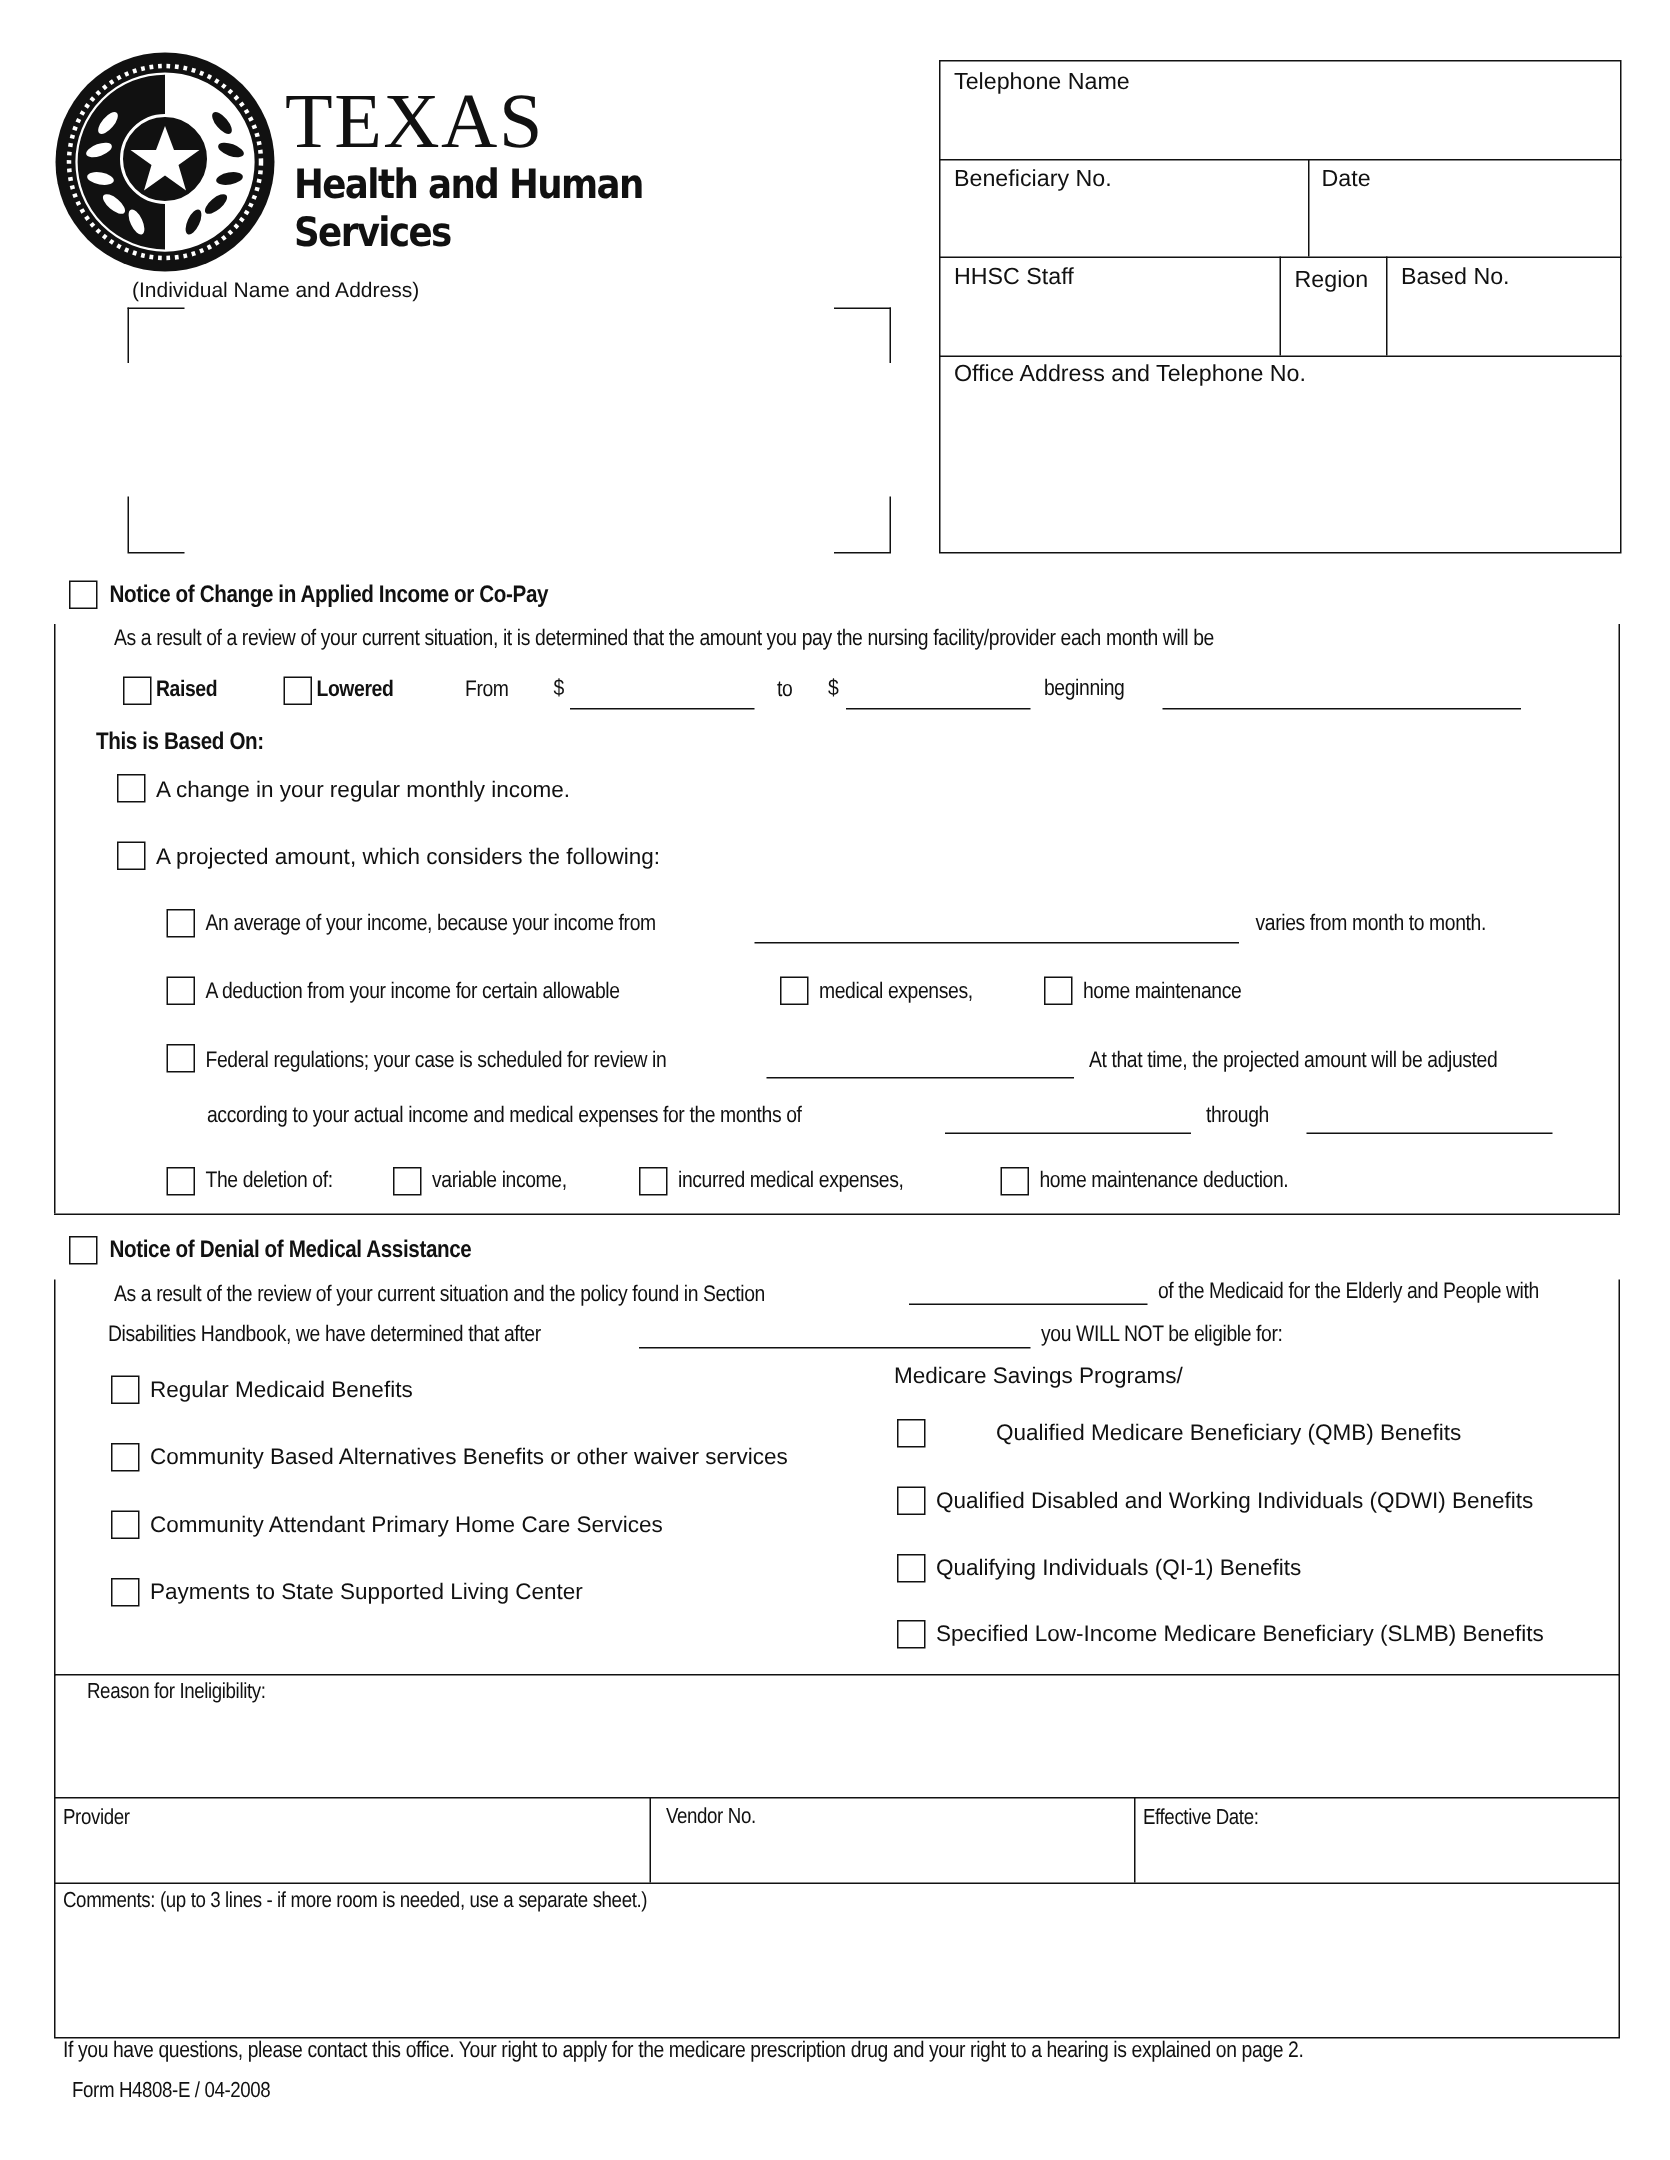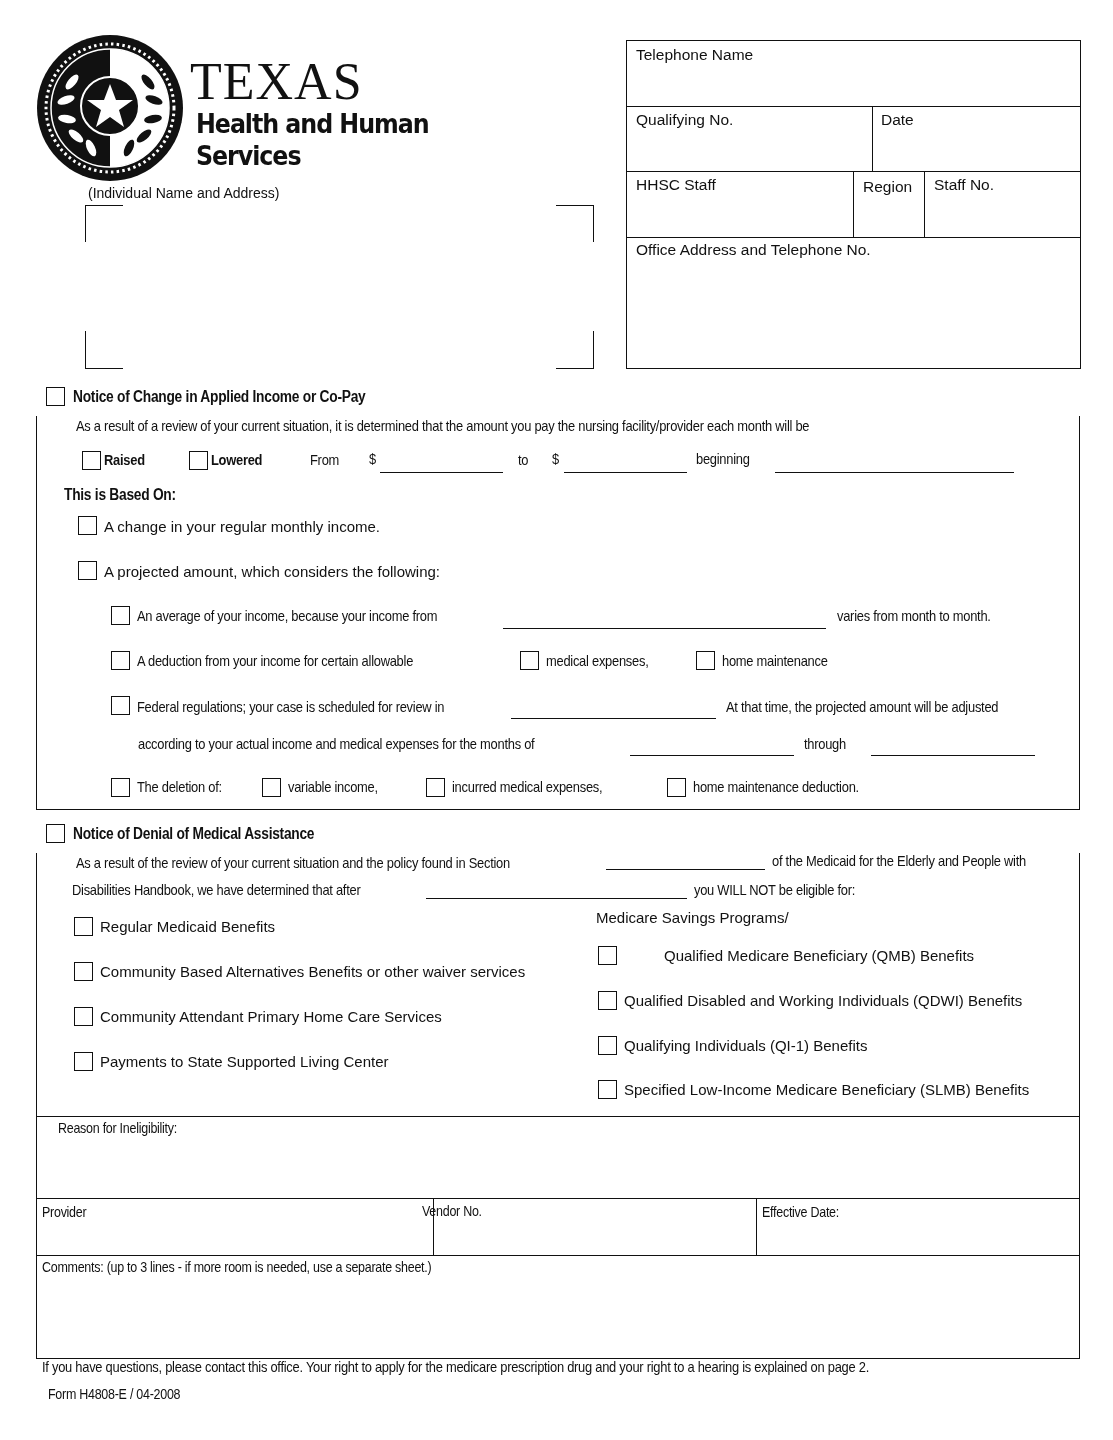--- a/index.html
+++ b/index.html
@@ -70,33 +70,33 @@
   <div class="hl" style="left:626px; top:171px; width:455px;"></div>
   <div class="hl" style="left:626px; top:237px; width:455px;"></div>
   <div class="vl" style="left:872px; top:106px; height:65px;"></div>
   <div class="vl" style="left:853px; top:171px; height:66px;"></div>
   <div class="vl" style="left:924px; top:171px; height:66px;"></div>
 
   <div class="abs" style="left:627px; top:41px; width:453px; height:65px;">
     <span class="t" style="left:9px; top:6px; font-size:15.5px;">Telephone Name</span>
   </div>
   <div class="abs" style="left:627px; top:107px; width:245px; height:64px;">
-    <span class="t" style="left:9px; top:5px; font-size:15.5px;">Qualifying No.</span>
+    <span class="t" style="left:9px; top:5px; font-size:15.5px;">Beneficiary No.</span>
   </div>
   <div class="abs" style="left:873px; top:107px; width:207px; height:64px;">
     <span class="t" style="left:8px; top:5px; font-size:15.5px;">Date</span>
   </div>
   <div class="abs" style="left:627px; top:172px; width:226px; height:65px;">
     <span class="t" style="left:9px; top:5px; font-size:15.5px;">HHSC Staff</span>
   </div>
   <div class="abs" style="left:854px; top:172px; width:70px; height:65px;">
     <span class="t" style="left:9px; top:7px; font-size:15.5px;text-align:center;">Region</span>
   </div>
   <div class="abs" style="left:925px; top:172px; width:155px; height:65px;">
-    <span class="t" style="left:9px; top:5px; font-size:15.5px;">Staff No.</span>
+    <span class="t" style="left:9px; top:5px; font-size:15.5px;">Based No.</span>
   </div>
   <div class="abs" style="left:627px; top:238px; width:453px; height:130px;">
     <span class="t" style="left:9px; top:4px; font-size:15.5px;">Office Address and Telephone No.</span>
   </div>
 </div>
 
 <div>
   <div class="cb" style="left:46px; top:387px;"></div>
   <div class="tc bold sq" style="left:73px; top:389px; font-size:16px;">Notice of Change in Applied Income or Co-Pay</div>
 
@@ -201,21 +201,21 @@
   <div class="vl" style="left:1079px; top:1116px; height:242px;"></div>
   <div class="vl" style="left:433px; top:1198px; height:57px;"></div>
   <div class="vl" style="left:756px; top:1198px; height:57px;"></div>
 
   <div class="abs" style="left:37px; top:1117px; width:1042px; height:81px;margin-left:16px;">
     <span class="tc sq" style="left:5px; top:4px; font-size:14.5px;">Reason for Ineligibility:</span>
   </div>
   <div class="abs" style="left:37px; top:1199px; width:396px; height:56px;">
     <span class="tc sq" style="left:5px; top:6px; font-size:14.5px;">Provider</span>
   </div>
-  <div class="abs" style="left:418px; top:1199px; width:322px; height:56px;">
+  <div class="abs" style="left:440px; top:1199px; width:322px; height:56px;">
     <span class="tc sq" style="left:4px; top:5px; font-size:14.5px;">Vendor No.</span>
   </div>
   <div class="abs" style="left:757px; top:1199px; width:322px; height:56px;">
     <span class="tc sq" style="left:5px; top:6px; font-size:14.5px;">Effective Date:</span>
   </div>
   <div class="abs" style="left:37px; top:1256px; width:1042px; height:102px;">
     <span class="tc sq" style="left:5px; top:4px; font-size:14.5px;">Comments: (up to 3 lines - if more room is needed, use a separate sheet.)</span>
   </div>
 </div>
 

